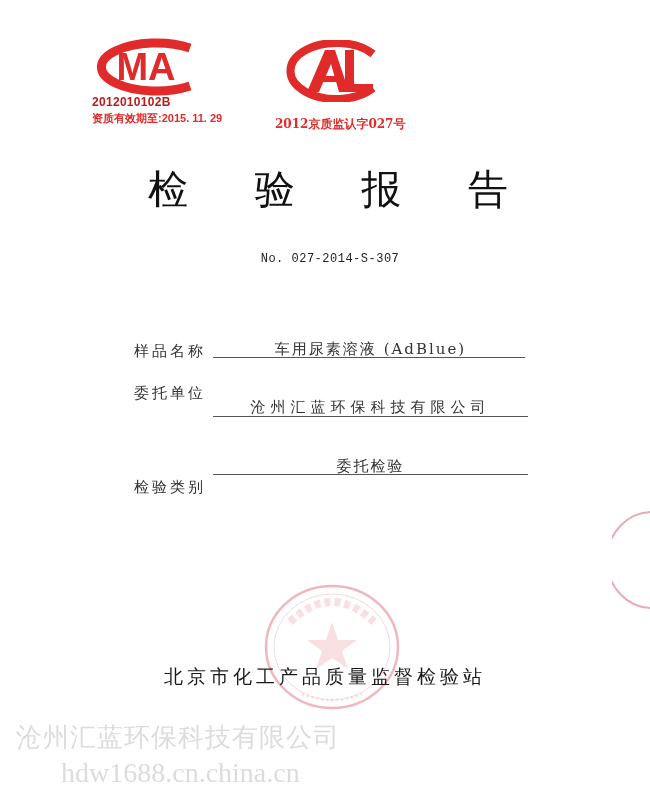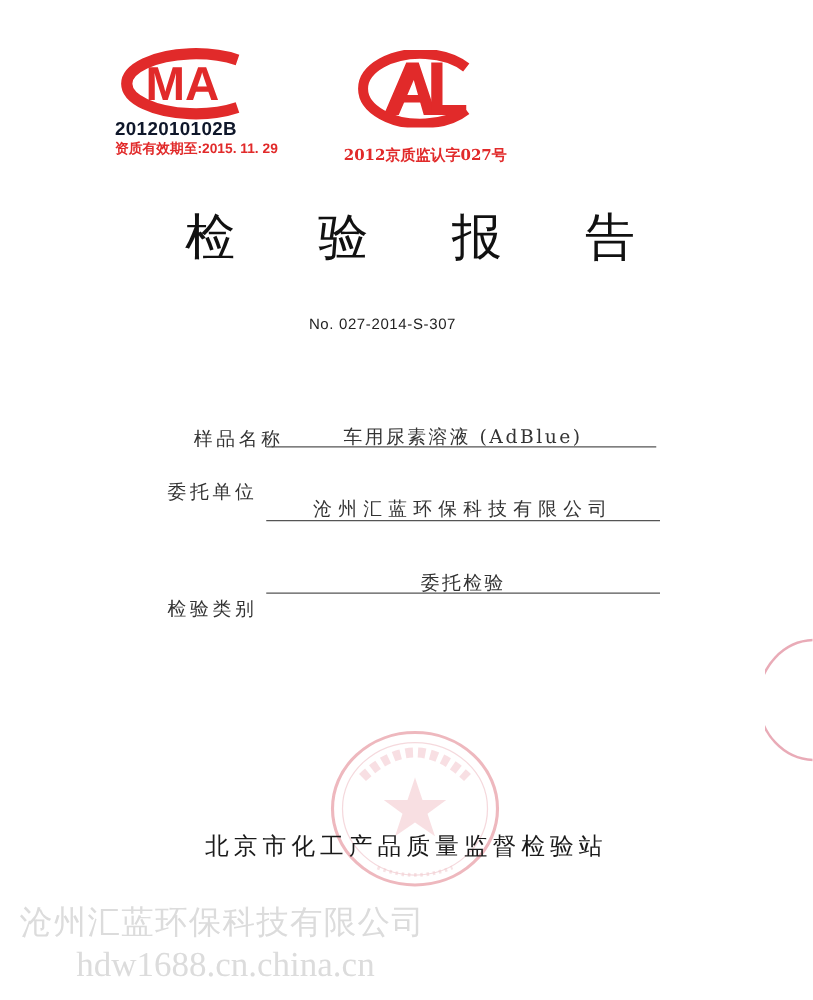--- a/index.html
+++ b/index.html
@@ -5,43 +5,43 @@
   html, body { margin: 0; padding: 0; }
   body {
     width: 650px; height: 800px; background: #ffffff; position: relative; overflow: hidden;
     font-family: "DejaVu Serif", "Liberation Serif", serif; color: #1a1a1a;
   }
   .abs { position: absolute; }
 
   
   .cma-logo { left: 88px; top: 38px; width: 120px; height: 58px; }
   .cma-code { left: 92px; top: 95px; width: 140px; font-family: "Liberation Sans", "DejaVu Sans", sans-serif;
-    font-size: 15px; color: #0f172a; font-weight: bold; letter-spacing: 0.3px; }
+    font-size: 12px; color: #b91c1c; font-weight: bold; letter-spacing: 0.3px; }
   .cma-valid { left: 92px; top: 111px; width: 160px; font-family: "Liberation Sans", "DejaVu Sans", sans-serif;
     font-size: 11px; color: #e12a2a; font-weight: bold; white-space: nowrap; }
 
   
   .cal-logo { left: 285px; top: 40px; width: 100px; height: 62px; }
   .cal-code { left: 275px; top: 104px; width: 130px; font-size: 12px; color: #e12a2a; font-weight: bold; white-space: nowrap;
     font-family: "DejaVu Serif", "Liberation Serif", serif; margin-top: 12px; }
 
   
   .title { left: 148px; top: 162px; width: 360px; display: flex; justify-content: space-between;
     font-size: 40px; font-family: "DejaVu Serif", "Liberation Serif", serif; color: #111; }
   .title span { display: block; }
 
   .report-no { left: 0; width: 612px; top: 252px; text-align: center; font-size: 12px;
-    font-family: Liberation Sans, sans-serif; color: #222; letter-spacing: 0.5px; }
+    font-family: Liberation Mono, monospace; color: #222; letter-spacing: 0.5px; padding-left: 24px; }
 
   
   .field-label { left: 134px; font-size: 15px; letter-spacing: 3px; color: #333; }
   .field-line { left: 213px; width: 315px; height: 0; border-bottom: 1.5px solid #555; }
   .field-value { left: 213px; width: 315px; text-align: center; font-size: 15px; letter-spacing: 2px; color: #333; }
 
-  .row1-label { top: 342px; margin-left: 21px; } .row1-line { top: 357px; width: 312px; } .row1-value { top: 340px; }
+  .row1-label { top: 342px; } .row1-line { top: 357px; width: 312px; } .row1-value { top: 340px; }
   .row2-label { top: 384px; } .row2-line { top: 416px; } .row2-value { top: 398px; letter-spacing: 5px; }
   .row3-label { top: 458px; margin-top: 20px; } .row3-line { top: 474px; } .row3-value { top: 457px; font-family: Liberation Mono, monospace; }
 
   
   .stamp { left: 262px; top: 582px; width: 140px; height: 130px; }
   .stamp-right { left: 612px; top: 510px; width: 80px; height: 100px; }
 
   .org-name { left: 0; width: 650px; top: 619px; text-align: center; font-size: 19px; letter-spacing: 4px;
     font-family: "DejaVu Sans", "Liberation Sans", sans-serif; color: #1a1a1a; margin-top: 45px; }
 

